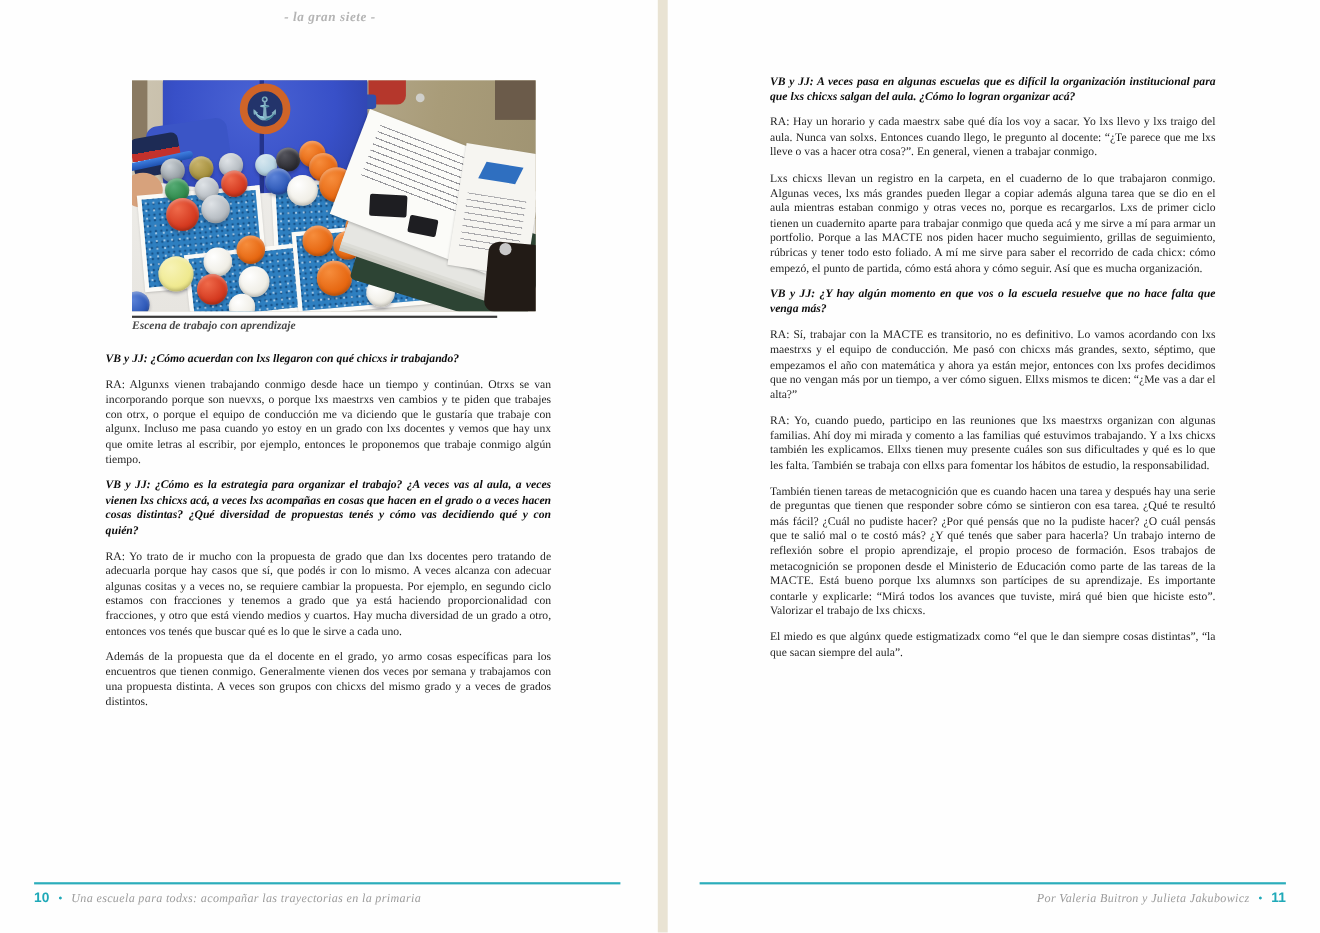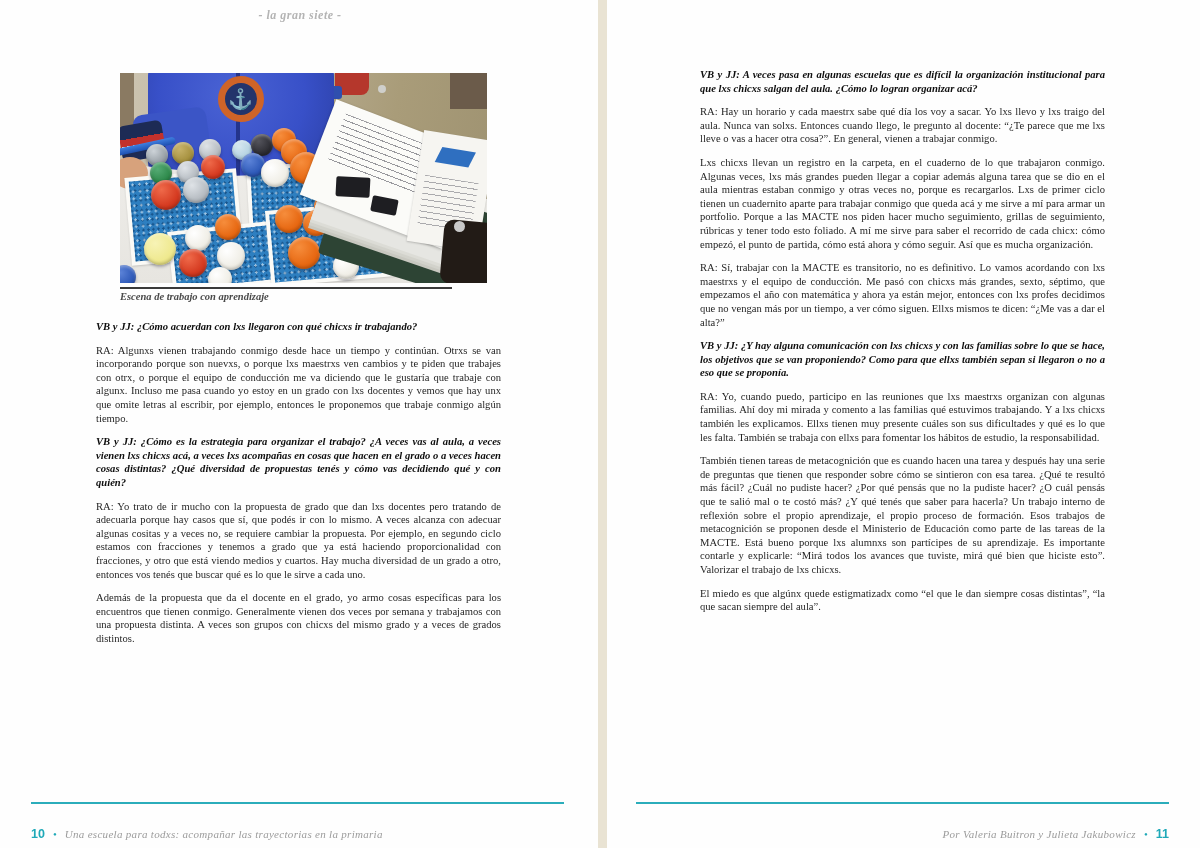--- a/index.html
+++ b/index.html
@@ -83,21 +83,21 @@
     text-align:justify;color:#1f1f1f;}
   .article p{margin:0 0 10px 0;}
   .article p.q{font-weight:bold;font-style:italic;color:#0d0d0d;}
   .article-left{left:96px;top:320px;}
   .article-right{left:700px;top:68px;}
 
   
   .rule{position:absolute;top:802px;height:2px;background:#2badbb;}
   .rule-left{left:31px;width:533px;}
   .rule-right{left:636px;width:533px;}
-  .footer{position:absolute;top:809px;display:flex;align-items:baseline;gap:8px;margin-top:18px;}
+  .footer{position:absolute;top:809px;display:flex;align-items:baseline;gap:8px;}
   .footer-left{left:31px;}
   .footer-right{left:636px;width:533px;justify-content:flex-end;}
   .page-num{font-family:"Liberation Sans",sans-serif;font-weight:bold;font-size:12.5px;color:#1fa9b8;}
   .footer-bullet{color:#1fa9b8;font-size:11px;}
   .footer-title{font-style:italic;font-size:11px;color:#9b9b9b;letter-spacing:.3px;}
 </style>
 </head>
 <body>
 
 <div class="spread">
@@ -194,22 +194,22 @@
     <p class="a">RA: Algunxs vienen trabajando conmigo desde hace un tiempo y continúan. Otrxs se van incorporando porque son nuevxs, o porque lxs maestrxs ven cambios y te piden que trabajes con otrx, o porque el equipo de conducción me va diciendo que le gustaría que trabaje con algunx. Incluso me pasa cuando yo estoy en un grado con lxs docentes y vemos que hay unx que omite letras al escribir, por ejemplo, entonces le proponemos que trabaje conmigo algún tiempo.</p>
     <p class="q">VB y JJ: ¿Cómo es la estrategia para organizar el trabajo? ¿A veces vas al aula, a veces vienen lxs chicxs acá, a veces lxs acompañas en cosas que hacen en el grado o a veces hacen cosas distintas? ¿Qué diversidad de propuestas tenés y cómo vas decidiendo qué y con quién?</p>
     <p class="a">RA: Yo trato de ir mucho con la propuesta de grado que dan lxs docentes pero tratando de adecuarla porque hay casos que sí, que podés ir con lo mismo. A veces alcanza con adecuar algunas cositas y a veces no, se requiere cambiar la propuesta. Por ejemplo, en segundo ciclo estamos con fracciones y tenemos a grado que ya está haciendo proporcionalidad con fracciones, y otro que está viendo medios y cuartos. Hay mucha diversidad de un grado a otro, entonces vos tenés que buscar qué es lo que le sirve a cada uno.</p>
     <p class="a">Además de la propuesta que da el docente en el grado, yo armo cosas específicas para los encuentros que tienen conmigo. Generalmente vienen dos veces por semana y trabajamos con una propuesta distinta. A veces son grupos con chicxs del mismo grado y a veces de grados distintos.</p>
   </article>
 
   <article class="article article-right">
     <p class="q">VB y JJ: A veces pasa en algunas escuelas que es difícil la organización institucional para que lxs chicxs salgan del aula. ¿Cómo lo logran organizar acá?</p>
     <p class="a">RA: Hay un horario y cada maestrx sabe qué día los voy a sacar. Yo lxs llevo y lxs traigo del aula. Nunca van solxs. Entonces cuando llego, le pregunto al docente: “¿Te parece que me lxs lleve o vas a hacer otra cosa?”. En general, vienen a trabajar conmigo.</p>
     <p class="a">Lxs chicxs llevan un registro en la carpeta, en el cuaderno de lo que trabajaron conmigo. Algunas veces, lxs más grandes pueden llegar a copiar además alguna tarea que se dio en el aula mientras estaban conmigo y otras veces no, porque es recargarlos. Lxs de primer ciclo tienen un cuadernito aparte para trabajar conmigo que queda acá y me sirve a mí para armar un portfolio. Porque a las MACTE nos piden hacer mucho seguimiento, grillas de seguimiento, rúbricas y tener todo esto foliado. A mí me sirve para saber el recorrido de cada chicx: cómo empezó, el punto de partida, cómo está ahora y cómo seguir. Así que es mucha organización.</p>
+    <p class="q">VB y JJ: ¿Y hay algún momento en que vos o la escuela resuelve que no hace falta que venga más?</p>
     <p class="a">RA: Sí, trabajar con la MACTE es transitorio, no es definitivo. Lo vamos acordando con lxs maestrxs y el equipo de conducción. Me pasó con chicxs más grandes, sexto, séptimo, que empezamos el año con matemática y ahora ya están mejor, entonces con lxs profes decidimos que no vengan más por un tiempo, a ver cómo siguen. Ellxs mismos te dicen: “¿Me vas a dar el alta?”</p>
-    <p class="q">VB y JJ: ¿Y hay alguna comunicación con lxs chicxs y con las familias sobre lo que se hace, los objetivos que se van proponiendo? Como para que ellxs también sepan si llegaron o no a eso que se proponía.</p>
     <p class="a">RA: Yo, cuando puedo, participo en las reuniones que lxs maestrxs organizan con algunas familias. Ahí doy mi mirada y comento a las familias qué estuvimos trabajando. Y a lxs chicxs también les explicamos. Ellxs tienen muy presente cuáles son sus dificultades y qué es lo que les falta. También se trabaja con ellxs para fomentar los hábitos de estudio, la responsabilidad.</p>
     <p class="a">También tienen tareas de metacognición que es cuando hacen una tarea y después hay una serie de preguntas que tienen que responder sobre cómo se sintieron con esa tarea. ¿Qué te resultó más fácil? ¿Cuál no pudiste hacer? ¿Por qué pensás que no la pudiste hacer? ¿O cuál pensás que te salió mal o te costó más? ¿Y qué tenés que saber para hacerla? Un trabajo interno de reflexión sobre el propio aprendizaje, el propio proceso de formación. Esos trabajos de metacognición se proponen desde el Ministerio de Educación como parte de las tareas de la MACTE. Está bueno porque lxs alumnxs son partícipes de su aprendizaje. Es importante contarle y explicarle: “Mirá todos los avances que tuviste, mirá qué bien que hiciste esto”. Valorizar el trabajo de lxs chicxs.</p>
     <p class="a">El miedo es que algúnx quede estigmatizadx como “el que le dan siempre cosas distintas”, “la que sacan siempre del aula”.</p>
   </article>
 
   <div class="rule rule-left"></div>
   <div class="footer footer-left">
     <span class="page-num">10</span>
     <span class="footer-bullet">•</span>
     <span class="footer-title">Una escuela para todxs: acompañar las trayectorias en la primaria</span>

